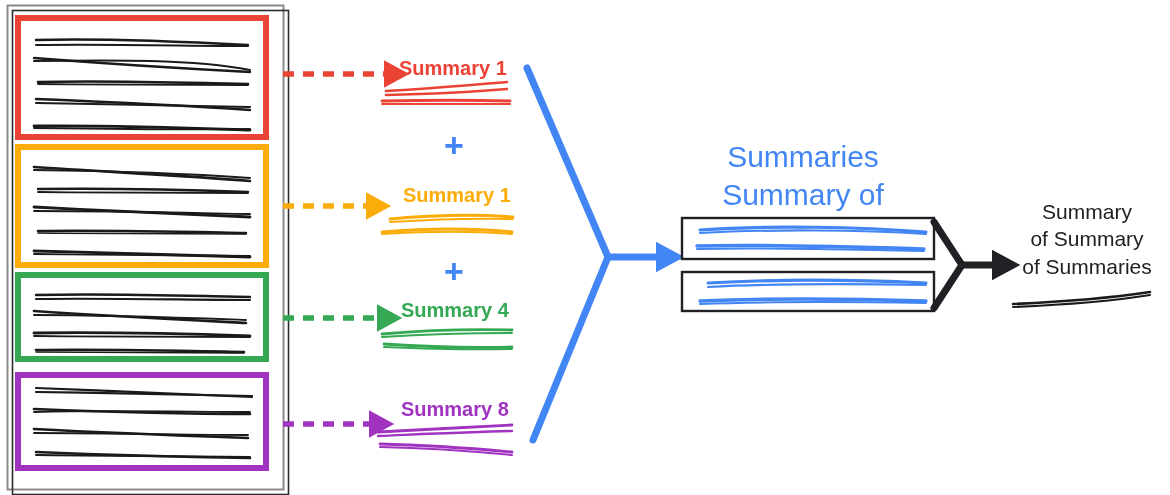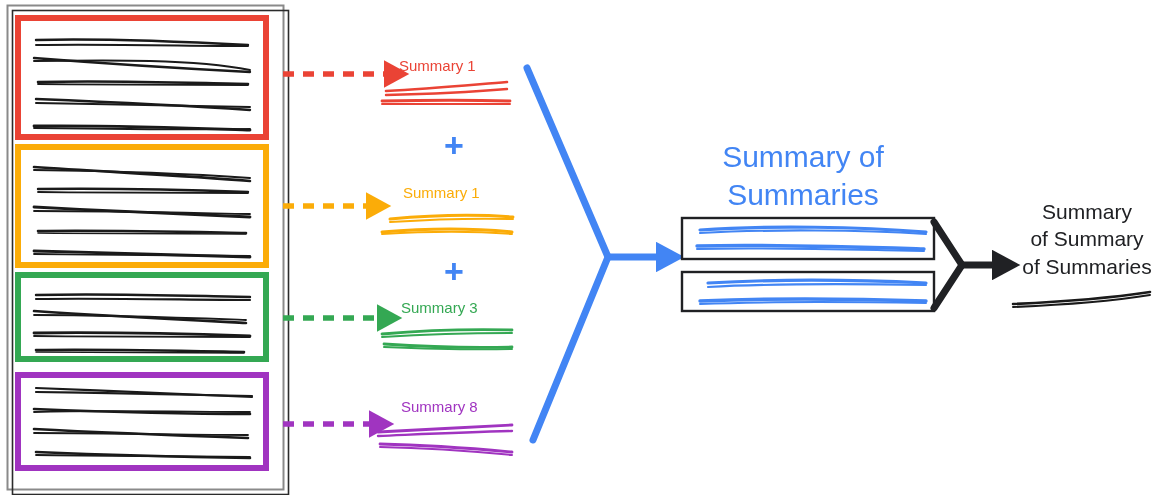--- a/index.html
+++ b/index.html
@@ -4,21 +4,21 @@
 <style>
   html,body{margin:0;padding:0;background:#fff;}
   body{
     width:1170px;height:495px;
     font-family:"Liberation Sans","DejaVu Sans",sans-serif;
     overflow:hidden;
   }
   #stage{position:relative;width:1170px;height:495px;background:#ffffff;}
   #stage svg.layer{position:absolute;left:0;top:0;width:1170px;height:495px;}
   .lbl{position:absolute;white-space:nowrap;line-height:1;}
-  .sum-label{font-size:15px;font-weight:400;}
+  .sum-label{font-size:20px;font-weight:700;}
   .plus{font-size:34px;font-weight:700;color:#4285F4;}
   .sos-title{font-size:30px;color:#4285F4;text-align:center;line-height:1.25;width:260px;}
   .final-text{font-size:21px;color:#202124;text-align:center;line-height:1.3;width:180px;}
 </style>
 </head>
 <body>
 
 <div id="stage">
 
   <svg class="layer" viewBox="0 0 1170 495">
@@ -168,29 +168,29 @@
     <line x1="959" y1="265" x2="998" y2="265" stroke="#202124" stroke-width="7" stroke-linecap="butt" marker-end="url(#mk-black)"></line>
 
     <g stroke="#1a1a1a" fill="none" stroke-linecap="round">
       <path d="M1013,304 C1060,302 1110,298 1150,292" stroke-width="2.6"></path>
       <path d="M1013,307 C1062,305 1112,301 1150,295" stroke-width="2"></path>
     </g>
   </svg>
 
   <div class="lbl sum-label" style="left:399px;top:58px;color:#EA4335;">Summary 1</div>
   <div class="lbl sum-label" style="left:403px;top:185px;color:#FBAC08;">Summary 1</div>
-  <div class="lbl sum-label" style="left:401px;top:300px;color:#34A853;">Summary 3</div>
+  <div class="lbl sum-label" style="left:401px;top:300px;color:#34A853;">Summary 4</div>
   <div class="lbl sum-label" style="left:401px;top:399px;color:#A034C0;">Summary 8</div>
 
   <div class="lbl plus" style="left:444px;top:128px;">+</div>
   <div class="lbl plus" style="left:444px;top:254px;">+</div>
 
   <div class="sos-title" style="position:absolute;left:673px;top:138px;">
+    <div>Summaries</div>
     <div>Summary of</div>
-    <div>Summaries</div>
   </div>
 
   <div class="final-text" style="position:absolute;left:997px;top:198px;">
     <div>Summary</div>
     <div>of Summary</div>
     <div>of Summaries</div>
   </div>
 
 </div>
 

